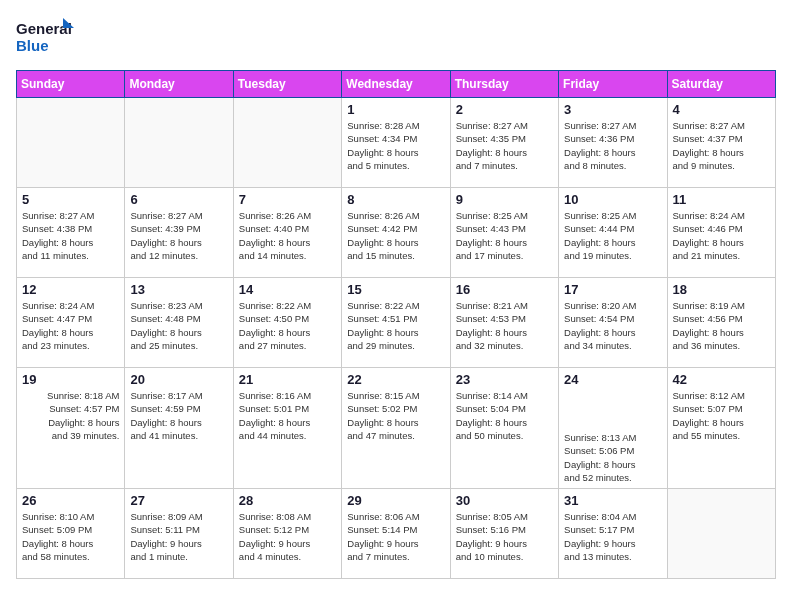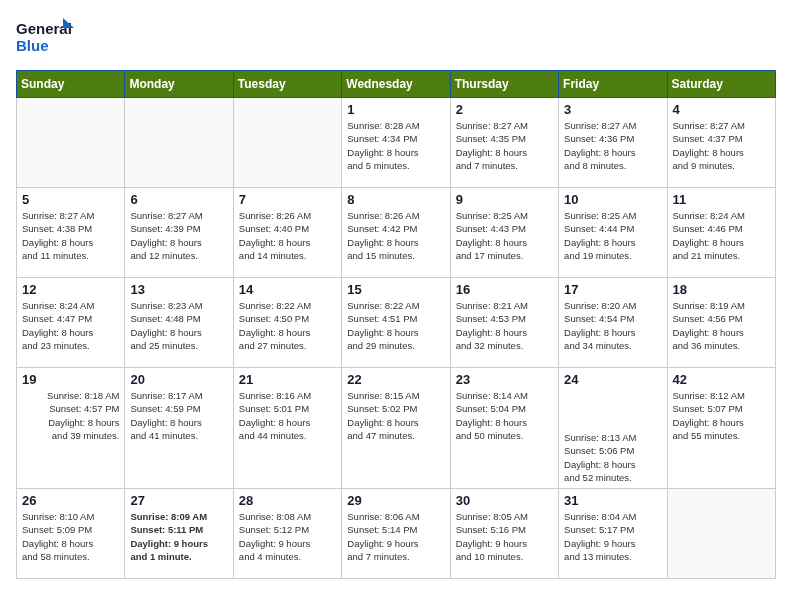--- a/index.html
+++ b/index.html
@@ -32,21 +32,21 @@
     .location {
       font-size: 14px;
       color: #444;
     }
     .calendar {
       width: 100%;
       border-collapse: collapse;
       border: 1px solid #ccc;
     }
     .calendar th {
-      background: #4d7c0f;
+      background: #d946ef;
       color: #fff;
       font-size: 12px;
       font-weight: bold;
       padding: 6px 4px;
       text-align: left;
       border: 1px solid #1250a0;
     }
     .calendar td {
       vertical-align: top;
       padding: 4px 5px;
@@ -294,21 +294,21 @@
       <tr class="week-row">
         <td>
           <div class="day-num">26</div>
           <div class="day-info" style="white-space: pre-line;">Sunrise: 8:10 AM
 Sunset: 5:09 PM
 Daylight: 8 hours
 and 58 minutes.</div>
         </td>
         <td>
           <div class="day-num">27</div>
-          <div class="day-info" style="white-space: pre-line; font-weight: bold;">Sunrise: 8:09 AM
+          <div class="day-info" style="white-space: pre-line;">Sunrise: 8:09 AM
 Sunset: 5:11 PM
 Daylight: 9 hours
 and 1 minute.</div>
         </td>
         <td>
           <div class="day-num">28</div>
           <div class="day-info" style="white-space: pre-line;">Sunrise: 8:08 AM
 Sunset: 5:12 PM
 Daylight: 9 hours
 and 4 minutes.</div>

